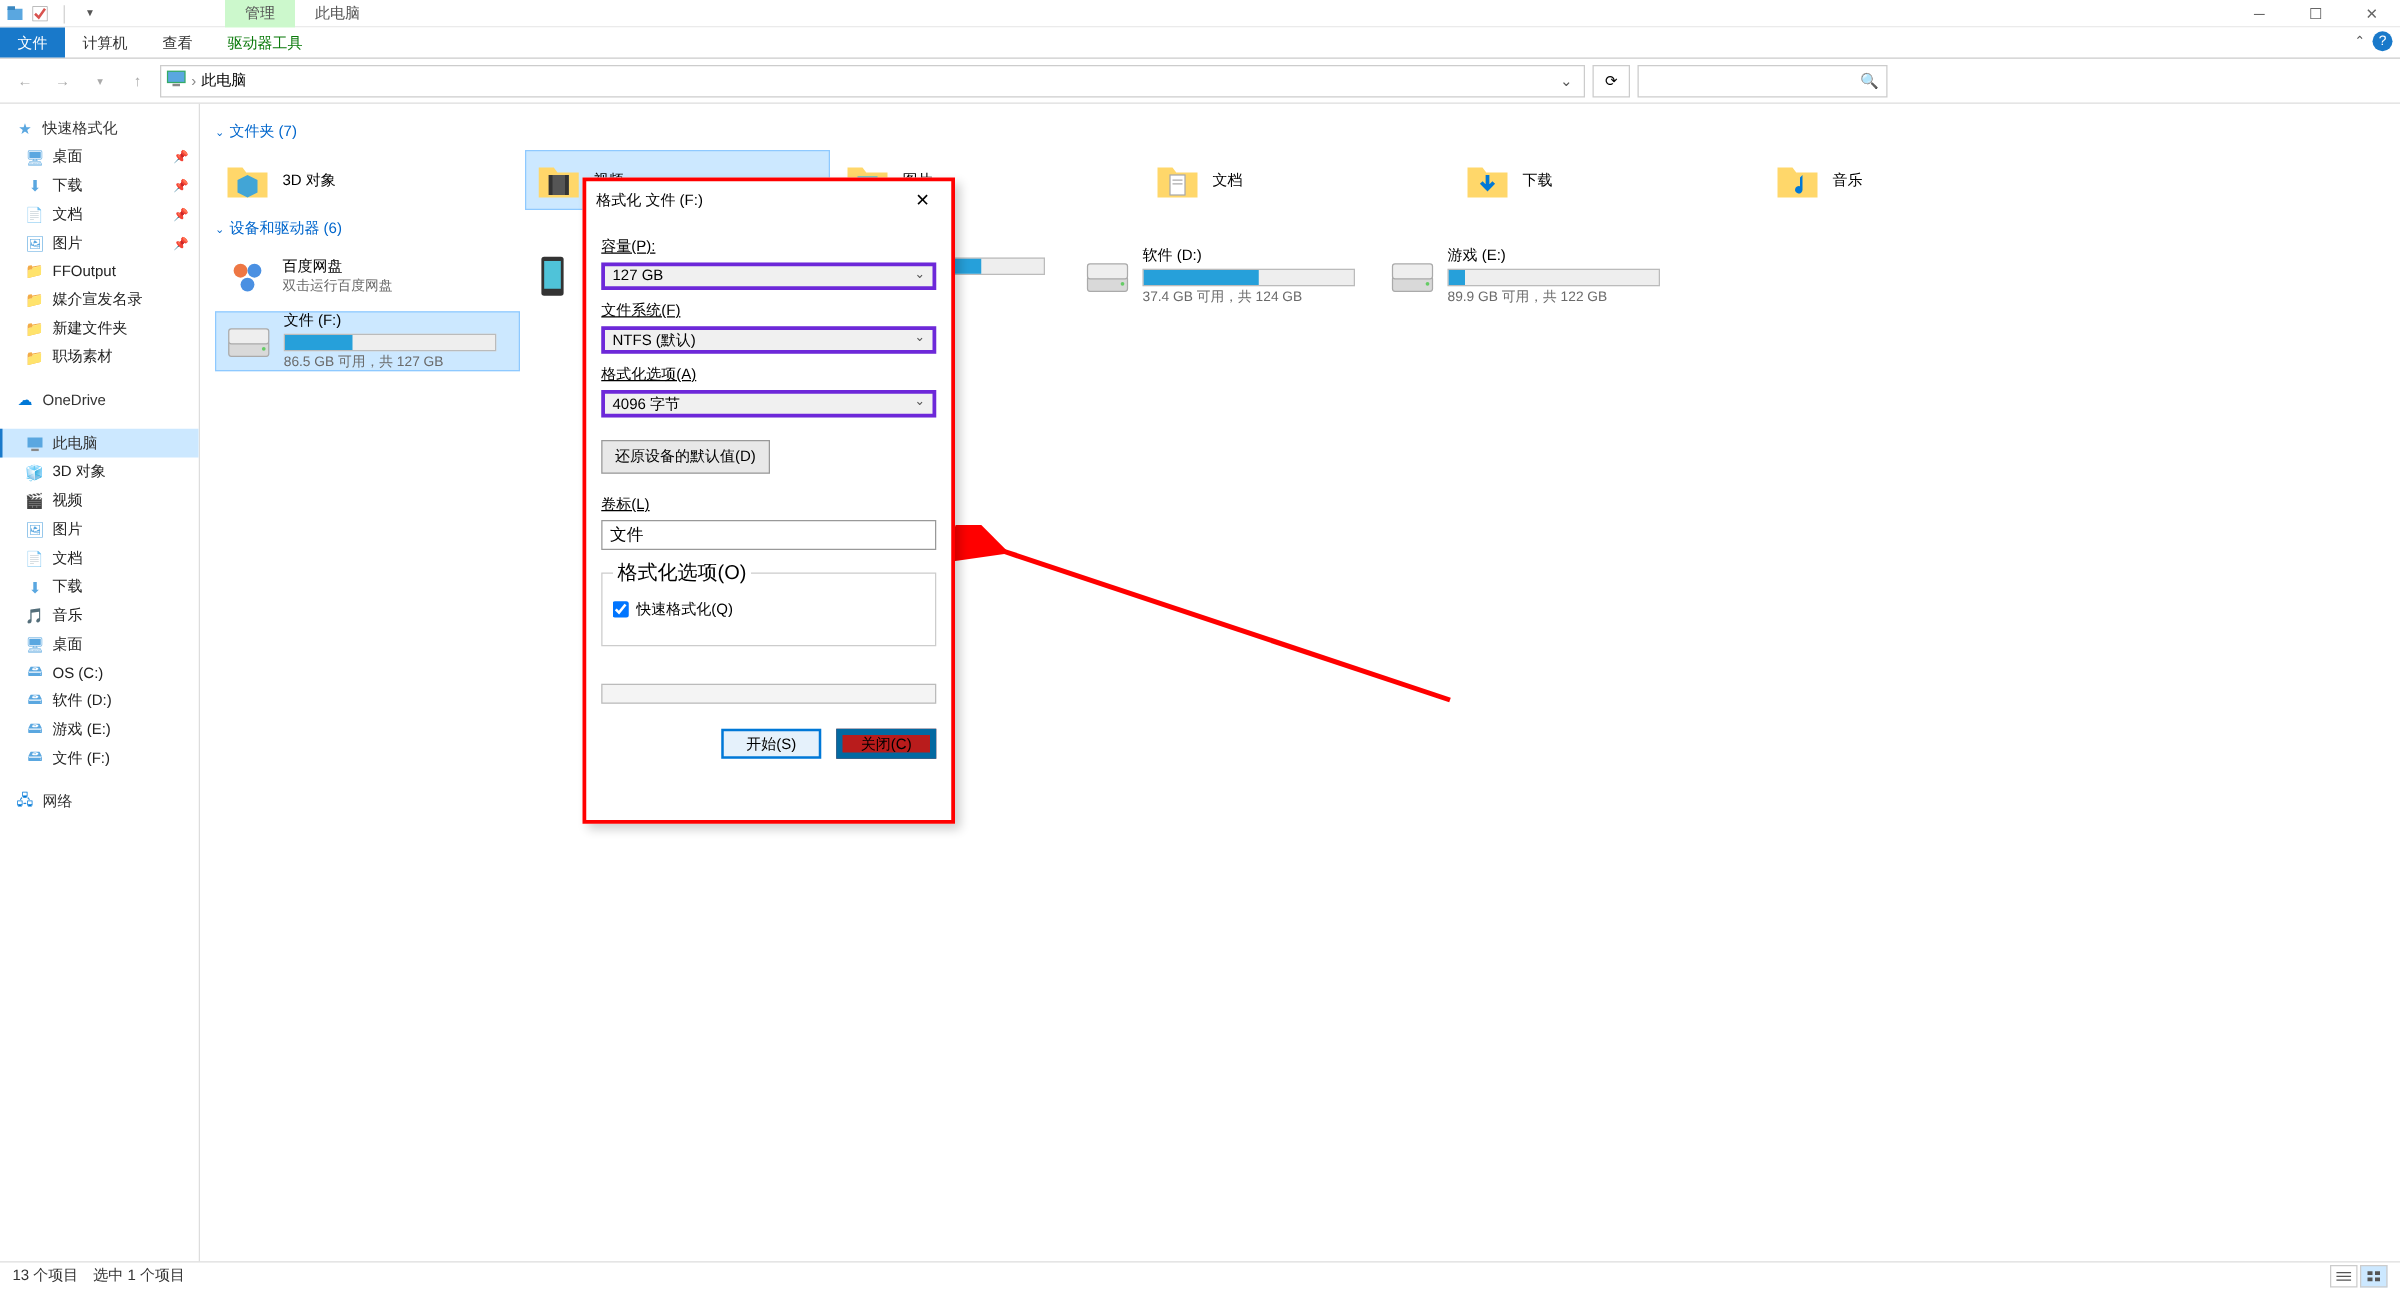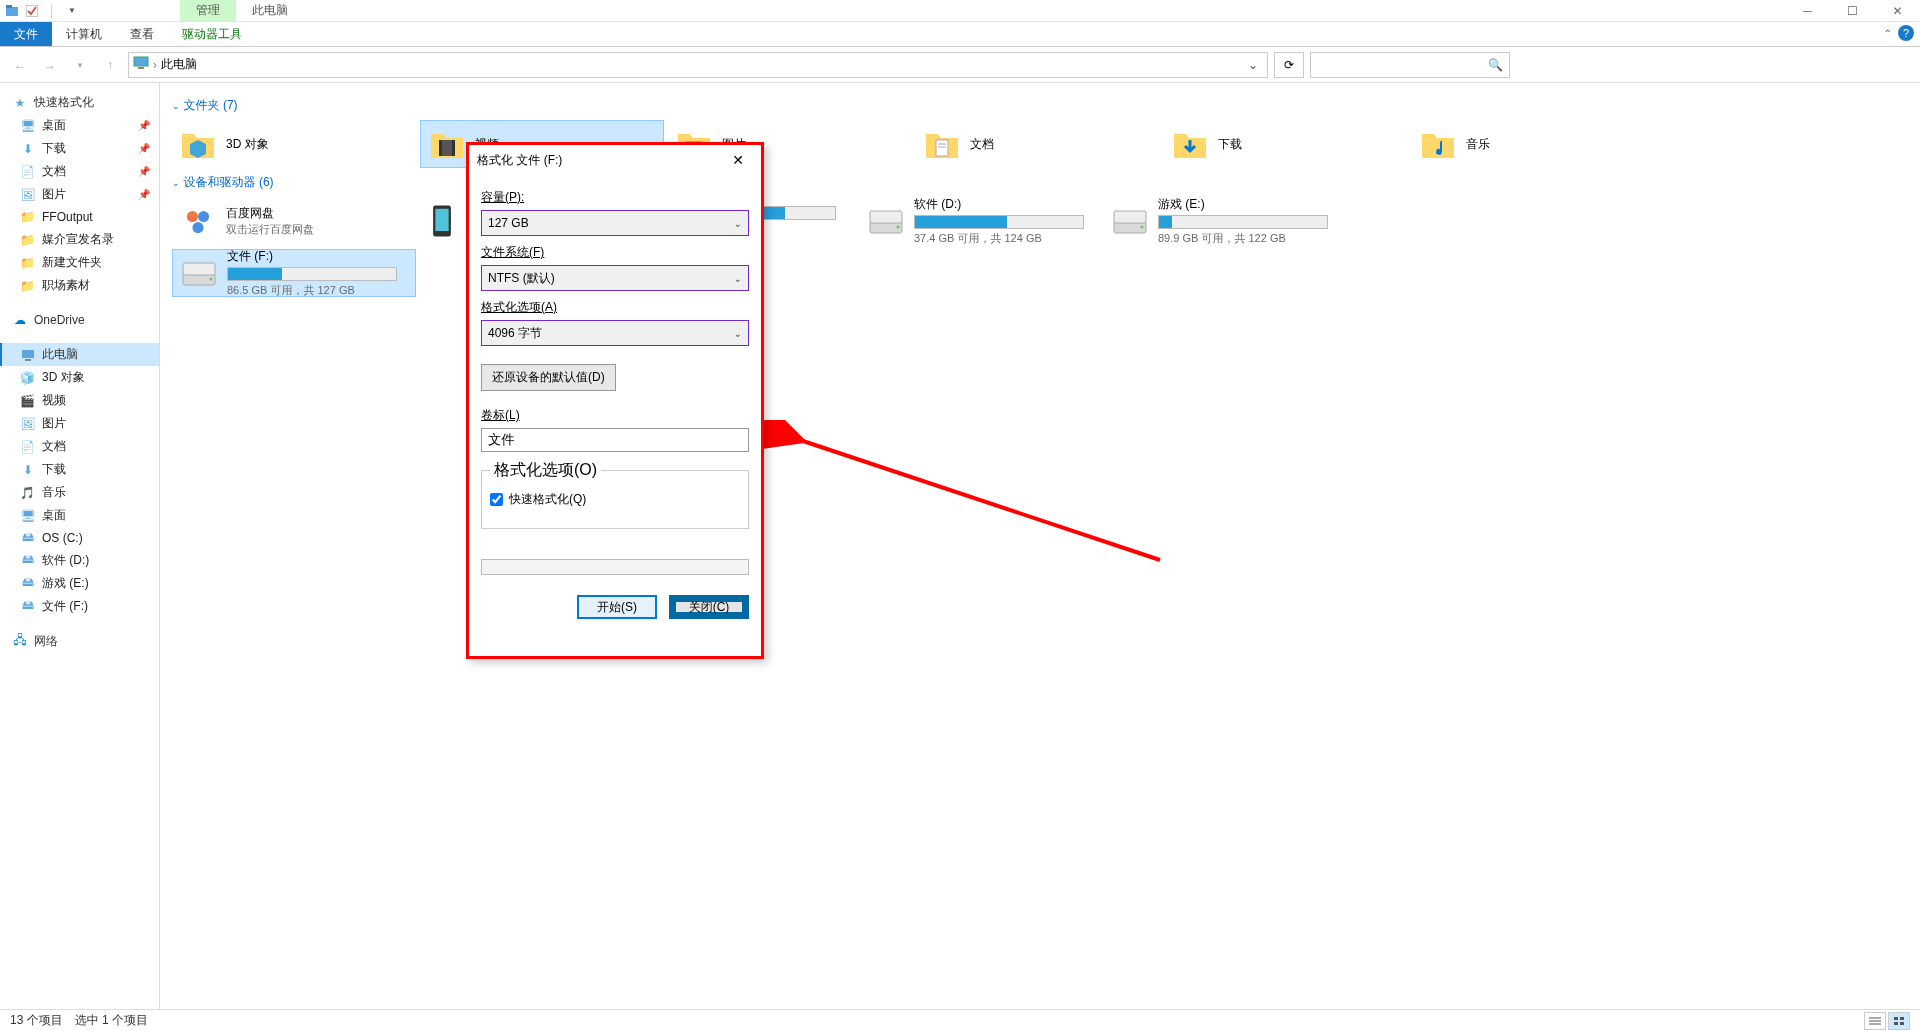--- a/index.html
+++ b/index.html
@@ -59,31 +59,31 @@
 .statusbar { height: 22px; border-top: 1px solid #ddd; display: flex; align-items: center; padding: 0 10px; font-size: 12px; color: #333; gap: 12px; }
 .view-toggle { margin-left: auto; display: flex; gap: 2px; }
 .view-btn { width: 22px; height: 18px; border: 1px solid #ccc; display: flex; align-items: center; justify-content: center; }
 
 
 .dialog { position: absolute; left: 466px; top: 142px; width: 298px; height: 517px; background: #fff; border: 3px solid #ff0000; box-shadow: 4px 4px 8px rgba(0,0,0,0.2); z-index: 100; }
 .dialog-title { height: 30px; display: flex; align-items: center; padding: 0 8px; font-size: 12px; }
 .dialog-close { margin-left: auto; width: 30px; height: 24px; display: flex; align-items: center; justify-content: center; font-size: 14px; }
 .dialog-body { padding: 6px 12px; font-size: 12px; }
 .dlg-label { margin-top: 8px; margin-bottom: 4px; color: #000; text-decoration: underline; }
-.dlg-select { width: 100%; height: 22px; border: 1px solid #6d28d9; background: #f0f0f0; display: flex; align-items: center; padding: 12px 6px; justify-content: space-between; }
+.dlg-select { width: 100%; height: 22px; border: 3px solid #6d28d9; background: #f0f0f0; display: flex; align-items: flex-start; padding: 0 6px; justify-content: space-between; }
 .dlg-select .chev { color: #555; font-size: 10px; }
 .dlg-btn-restore { margin-top: 18px; padding: 4px 10px; border: 1px solid #999; background: #e8e8e8; display: inline-block; }
 .dlg-input { width: 100%; height: 24px; border: 1px solid #999; padding: 0 6px; }
 .dlg-fieldset { border: 1px solid #ccc; padding: 6px 8px 20px; margin-top: 8px; }
 .dlg-fieldset legend { font-size: 16px; padding: 0 4px; }
 .dlg-check { display: flex; align-items: center; gap: 6px; margin-top: 4px; }
 .dlg-check input { width: 13px; height: 13px; }
 .dlg-progress { width: 100%; height: 16px; border: 1px solid #bbb; background: #f4f4f4; margin-top: 30px; }
 .dlg-buttons { display: flex; justify-content: flex-end; gap: 12px; margin-top: 20px; }
-.dlg-action-btn { width: 80px; height: 24px; border: 7px solid #0369a1; background: #e5e5e5; display: flex; align-items: center; justify-content: center; }
+.dlg-action-btn { width: 80px; height: 24px; border: 5px solid #0369a1; background: #b91c1c; display: flex; align-items: center; justify-content: center; }
 .dlg-action-btn.primary { border: 2px solid #0078d7; background: #e5f1fb; }
 
 
 .arrow-svg { position: absolute; left: 760px; top: 420px; width: 420px; height: 160px; z-index: 99; pointer-events: none; }
 
 
 .star-blue { color: #5aa7e0; }
 .hdd-svg { width: 36px; height: 28px; }
 </style>
 </head>

